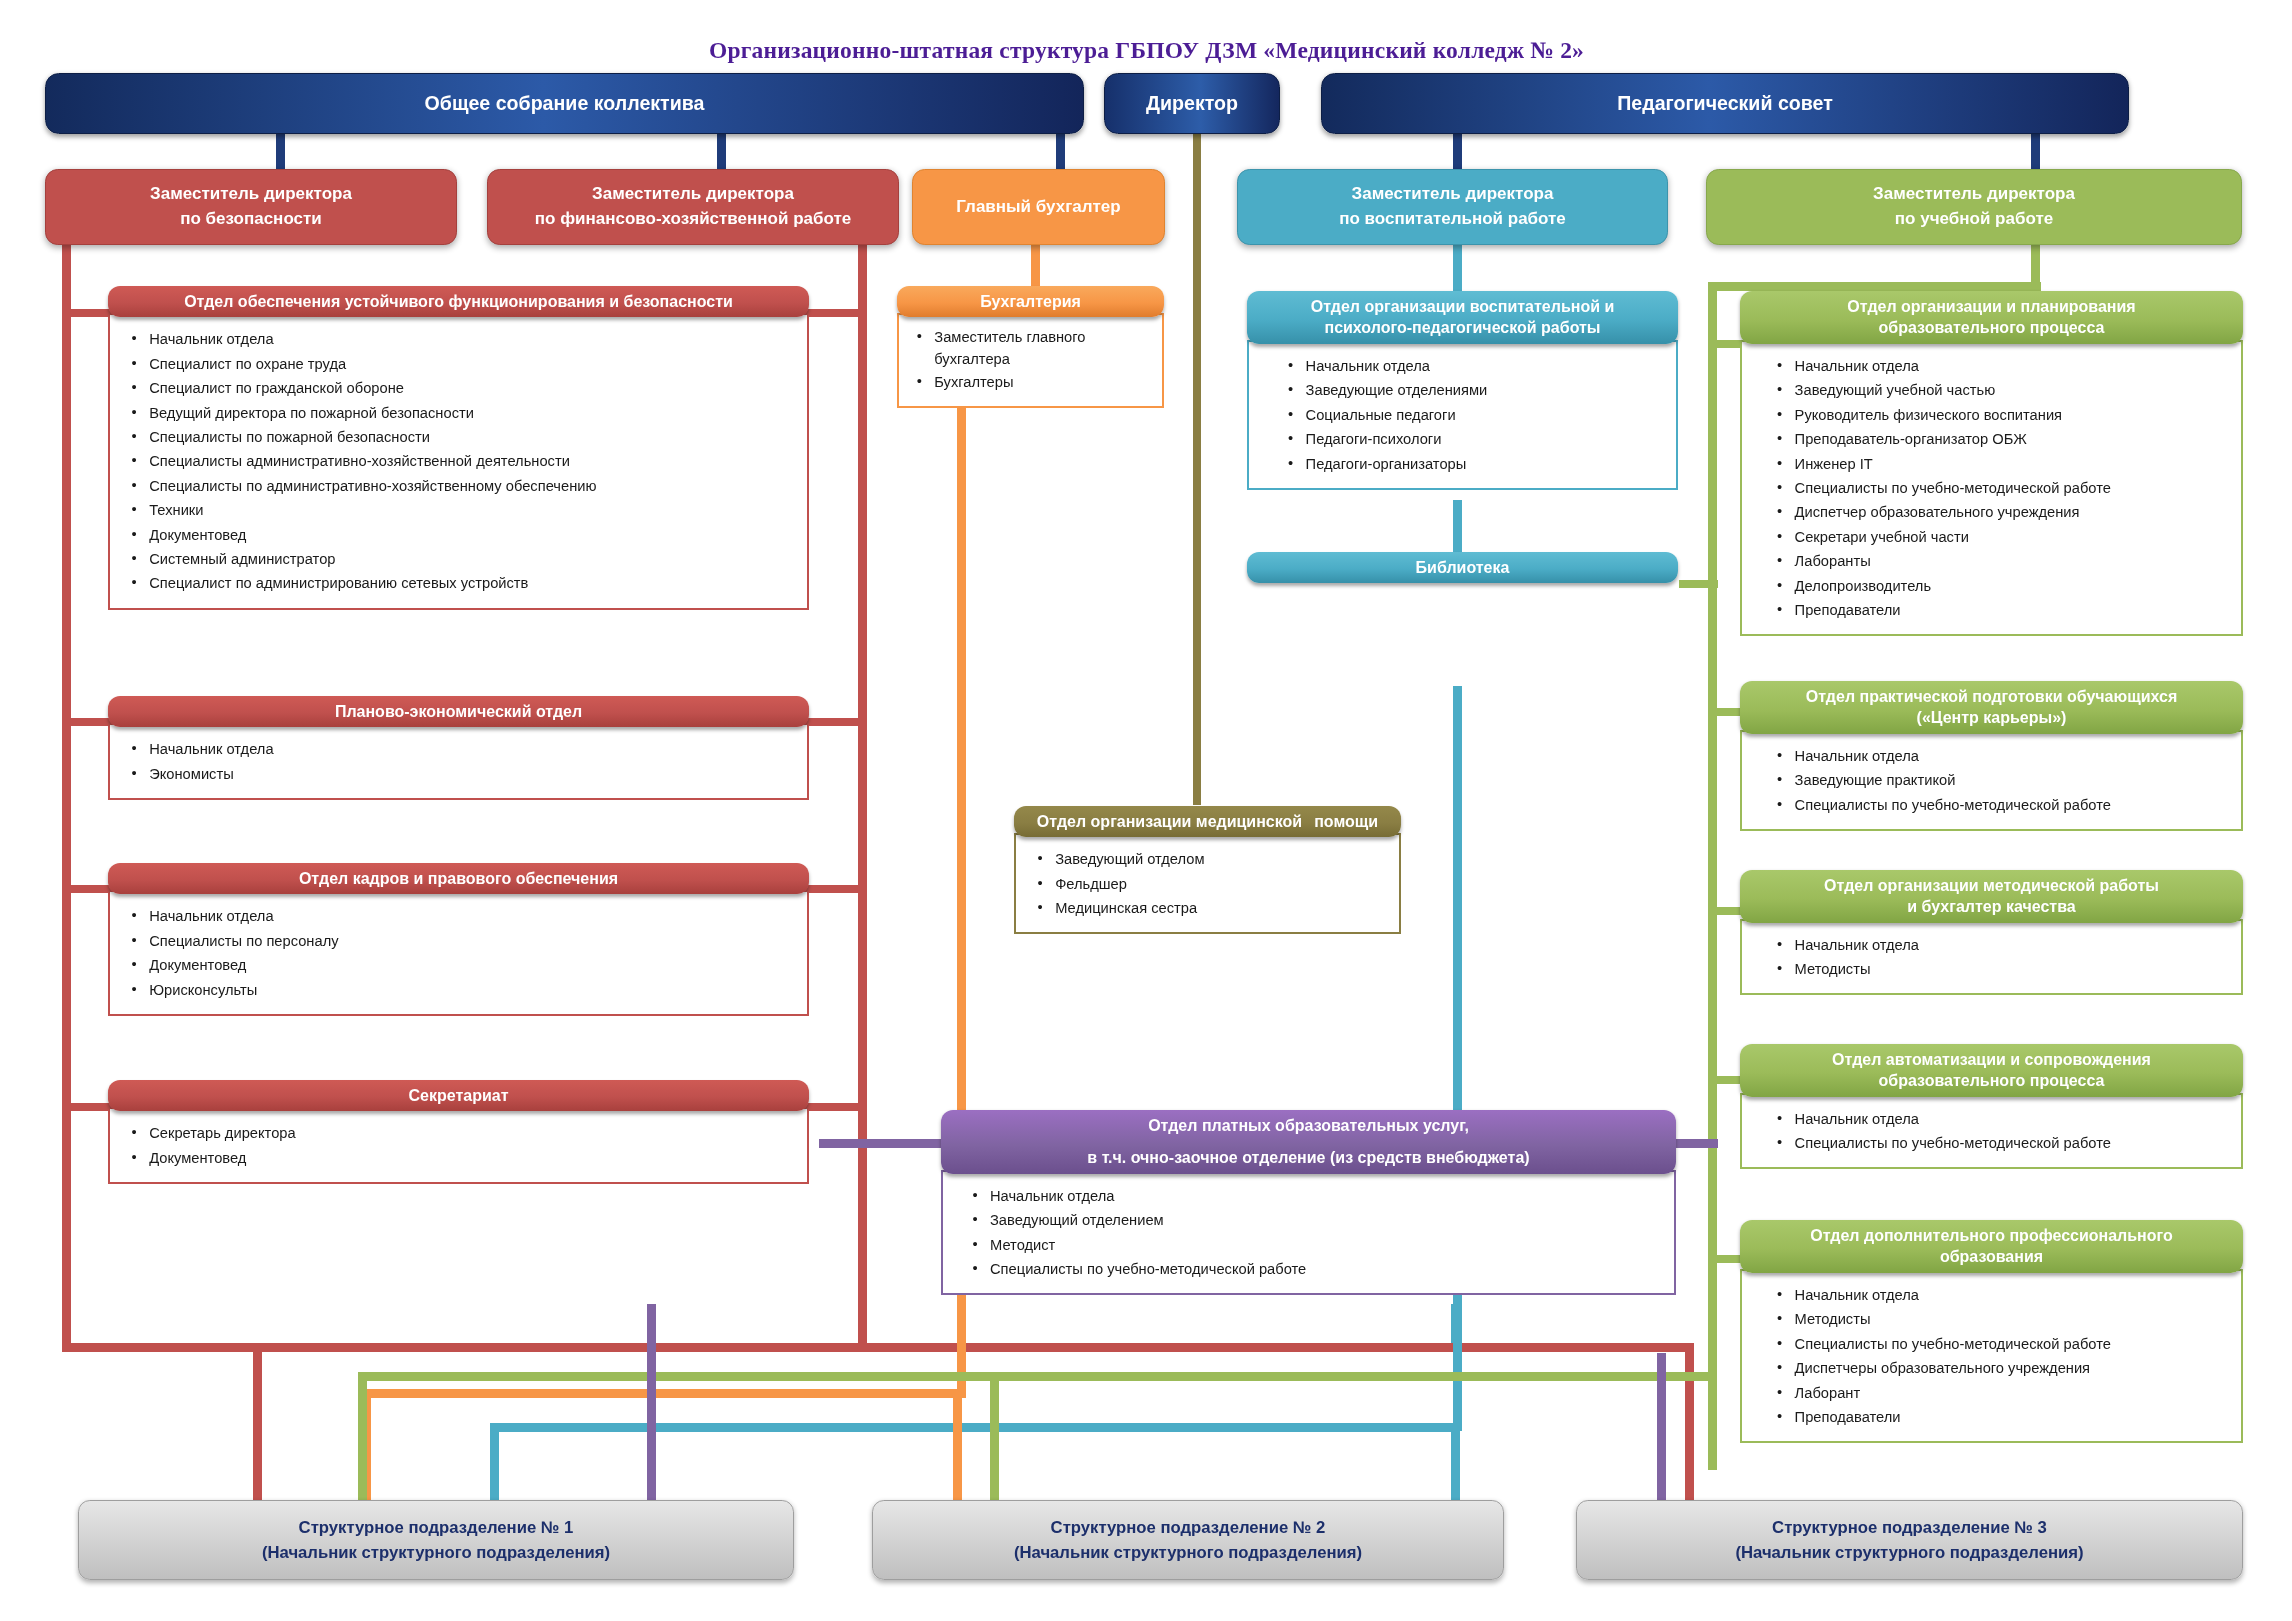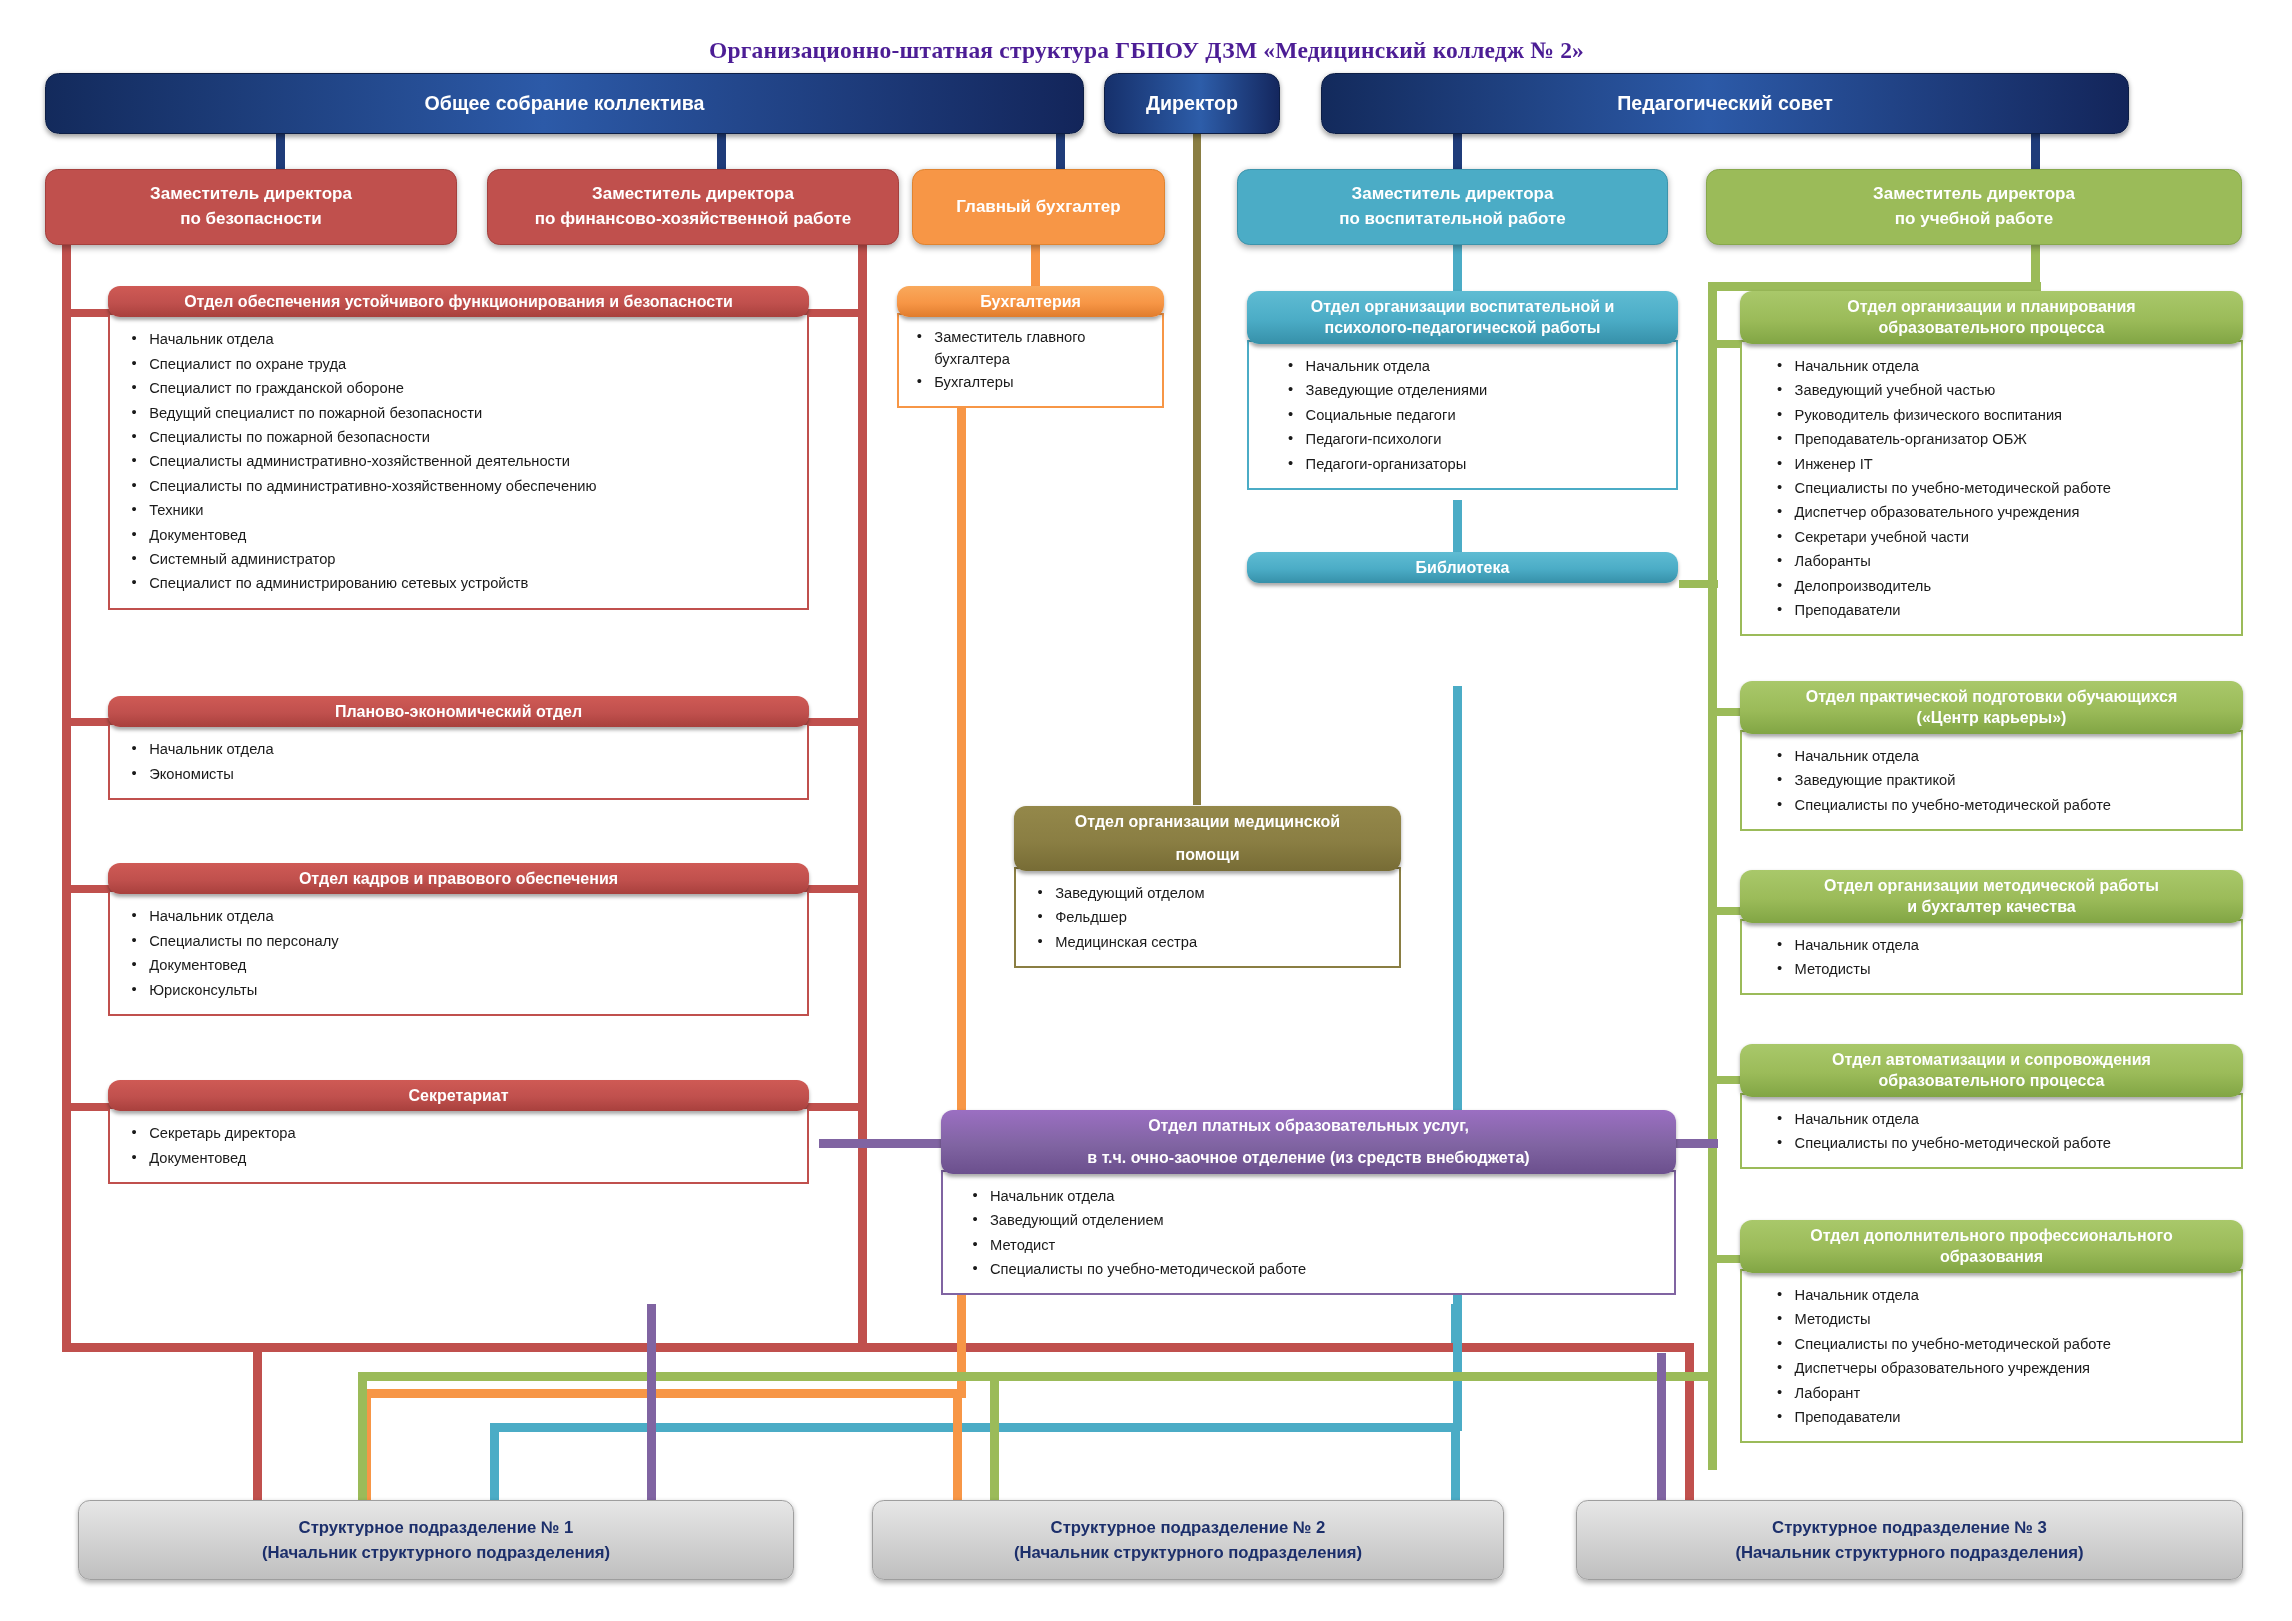--- a/index.html
+++ b/index.html
@@ -206,21 +206,21 @@
 
   <div class="card c-red" style="left:108px;top:286px;width:701px;">
     <div class="card-hdr">
       <span>Отдел обеспечения устойчивого функционирования и безопасности</span>
     </div>
     <div class="card-body">
       <ul>
         <li>Начальник отдела</li>
         <li>Специалист по охране труда</li>
         <li>Специалист по гражданской обороне</li>
-        <li>Ведущий специалист по пожарной безопасности</li>
+        <li>Ведущий директора по пожарной безопасности</li>
         <li>Специалисты по пожарной безопасности</li>
         <li>Специалисты административно-хозяйственной деятельности</li>
         <li>Специалисты по административно-хозяйственному обеспечению</li>
         <li>Техники</li>
         <li>Документовед</li>
         <li>Системный администратор</li>
         <li>Специалист по администрированию сетевых устройств</li>
       </ul>
     </div>
   </div>
@@ -269,21 +269,21 @@
     </div>
     <div class="card-body" style="padding:11.8px 9.8px 11.8px 15.7px;">
       <ul>
         <li style="white-space:normal;line-height:1.45;">Заместитель главного бухгалтера</li>
         <li>Бухгалтеры</li>
       </ul>
     </div>
   </div>
 
   <div class="card c-olive" style="left:1014px;top:806px;width:387px;">
-    <div class="card-hdr" style="flex-direction:column;gap:12px;">
+    <div class="card-hdr" style="flex-direction:row;gap:12px;">
       <span>Отдел организации медицинской</span>
       <span>помощи</span>
     </div>
     <div class="card-body">
       <ul>
         <li>Заведующий отделом</li>
         <li>Фельдшер</li>
         <li>Медицинская сестра</li>
       </ul>
     </div>

